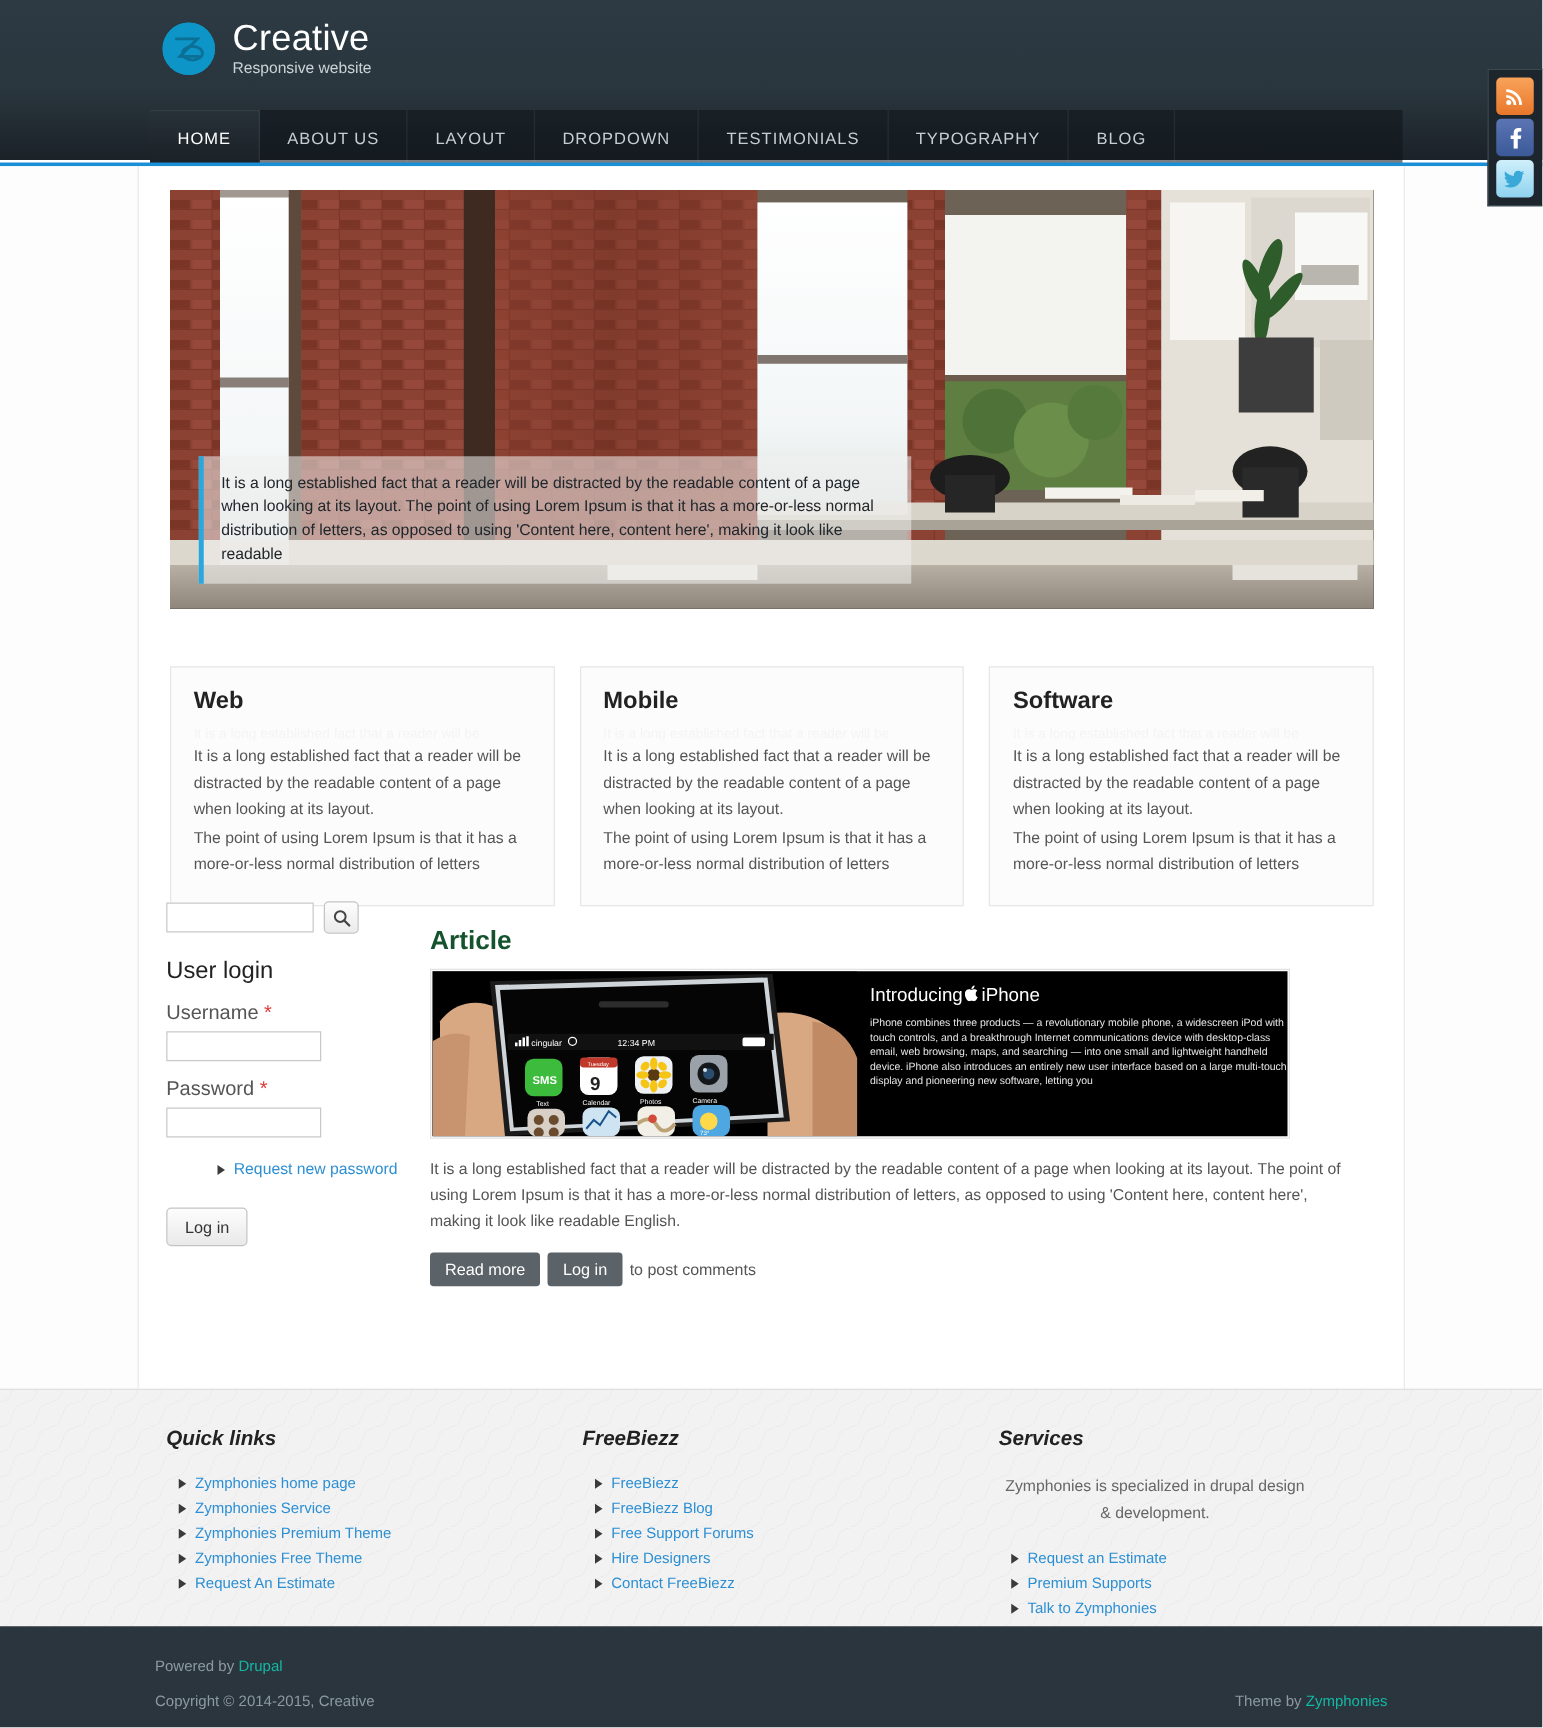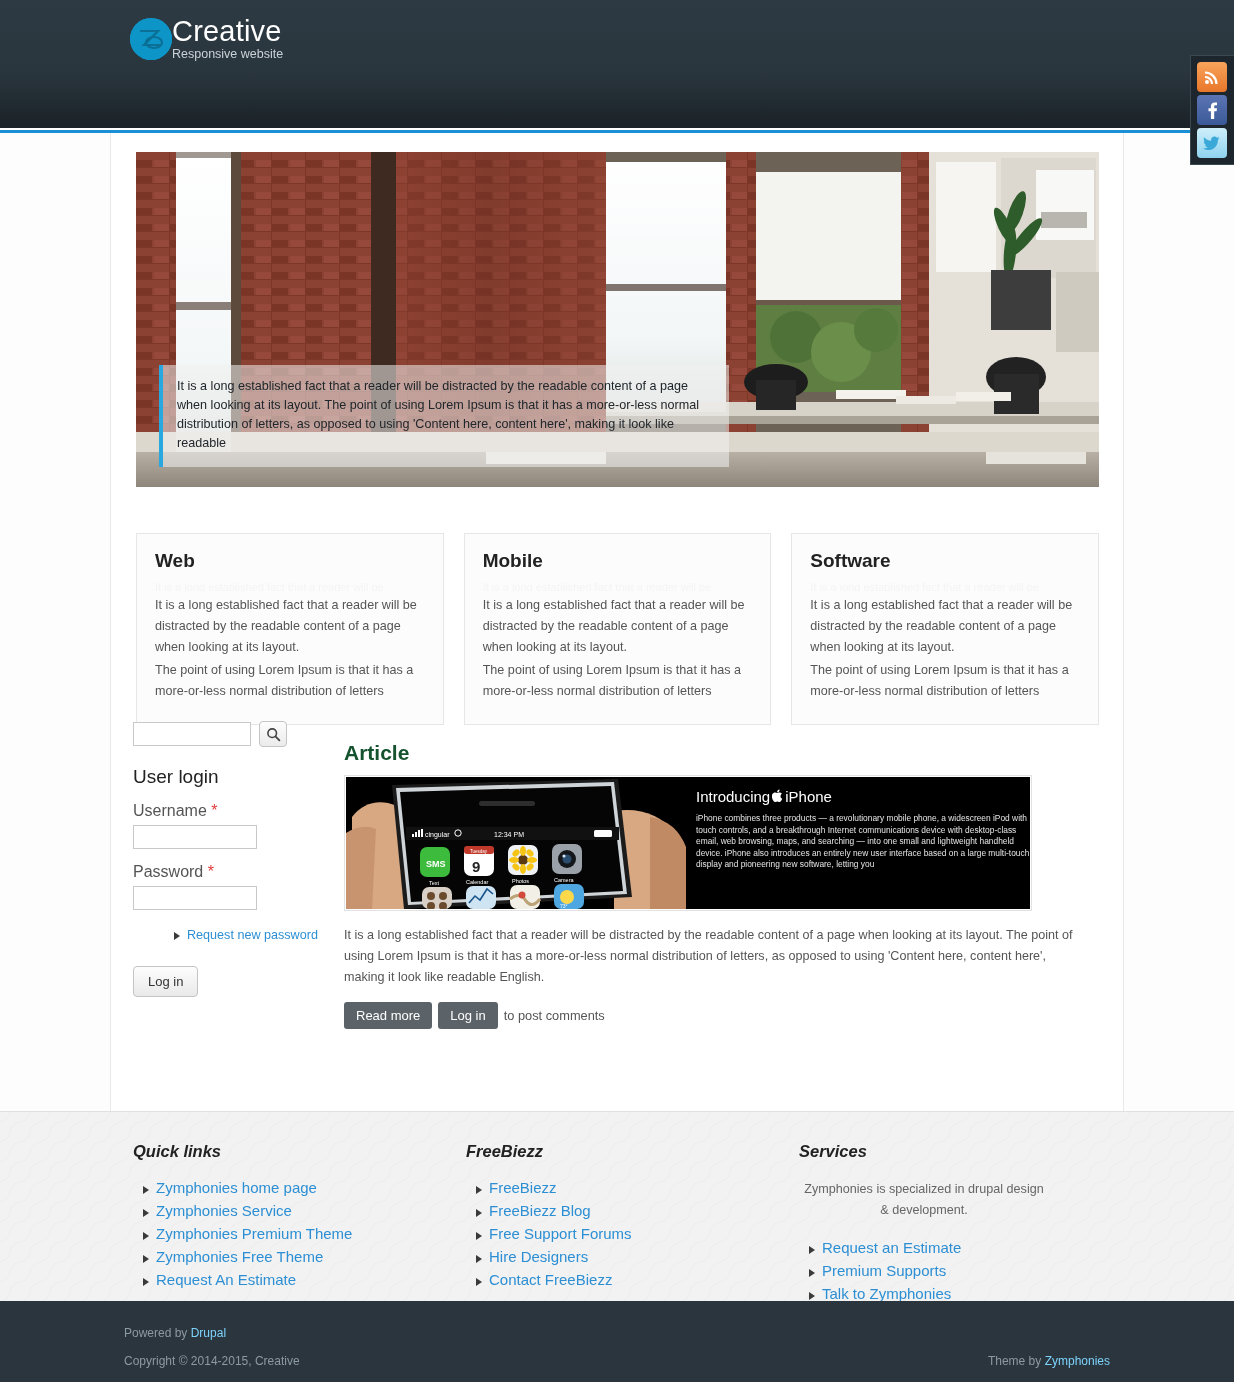--- a/index.html
+++ b/index.html
@@ -18,21 +18,21 @@
     position:absolute; left:0; top:0; width:1234px; height:128px;
     background:linear-gradient(to bottom,#2d3a43 0%, #2a363e 55%, #1b2228 100%);
   }
   .header-inner { position:relative; width:1010px; margin:0 auto; height:128px; }
   .brand { position:absolute; left:18px; top:17px; display:flex; align-items:center; }
   .logo-circle {
     width:42px; height:42px; border-radius:50%;
     background:#0d95c8; position:relative; flex:none;
   }
   .logo-circle svg { position:absolute; left:0; top:0; }
-  .brand-text { line-height:1; }
+  .brand-text { margin-left:14px; line-height:1; }
   .brand-title {
     color:#ffffff; font-size:29px; font-weight:normal; letter-spacing:0.2px;
     display:block; margin-bottom:2px;
   }
   .brand-sub { color:#c9d2d7; font-size:12.5px; display:block; }
 
   
   .nav {
     position:absolute; left:8px; top:88px; height:44px;
     display:flex; align-items:stretch;
@@ -173,32 +173,32 @@
       radial-gradient(circle at 0 0, transparent 9px, #e8e8e8 9.4px, transparent 10px),
       radial-gradient(circle at 20px 20px, transparent 9px, #e8e8e8 9.4px, transparent 10px);
     background-size:20px 20px;
     border-top:1px solid #e0e0e0;
   }
   .footer-inner { position:relative; width:1014px; margin:0 auto; padding:30px 0 0 0; display:flex; }
   .fcol { width:333px; padding-left:23px; }
   .fcol h4 { margin:0 0 18px 0; font-size:16.5px; color:#222; font-weight:bold;font-style:italic; }
   .fcol .desc { font-size:12.6px; line-height:21px; color:#666; margin:0 0 18px 0; width:250px;text-align:center; }
   .flink { display:flex; align-items:baseline; gap:7px; margin-bottom:6px; padding-left:10px; }
-  .flink a { color:#2c8fd4; font-size:15px; text-decoration:none; cursor:pointer; }
+  .flink a { color:#2c8fd4; font-size:12px; text-decoration:none; cursor:pointer; }
 
   
   .bottombar {
     position:absolute; left:0; top:1301px; width:1234px; height:81px;
     background:#2a353d;
   }
   .bb-inner { position:relative; width:1014px; margin:0 auto; height:81px; }
   .bb-powered { position:absolute; left:14px; top:25px; font-size:12px; color:#8d9aa2; }
   .bb-copy { position:absolute; left:14px; top:53px; font-size:12px; color:#8d9aa2; }
   .bb-theme { position:absolute; right:14px; top:53px; font-size:12px; color:#8d9aa2; }
-  .bb-inner a { color:#7dd3fc; text-decoration:none; cursor:pointer; }
+  .bb-inner a { color:#14b8a6; text-decoration:none; cursor:pointer; }
 
   .side-shade-l { position:absolute; left:0; top:133px; width:110px; height:978px; background:#fdfdfd; }
   .side-shade-r { position:absolute; left:1124px; top:133px; width:110px; height:978px; background:#fdfdfd; }
 </style>
 </head>
 <body>
 
 <div class="page">
 
   <div class="header">
@@ -210,20 +210,29 @@
             <path d="M11 13 H28 L14 27 H29" stroke="#0b6f96" stroke-width="2.2" fill="none" stroke-linecap="round"></path>
             <ellipse cx="24" cy="24.5" rx="8" ry="5.5" stroke="#0b6f96" stroke-width="2.2" fill="none"></ellipse>
           </svg>
         </div>
         <div class="brand-text">
           <span class="brand-title">Creative</span>
           <span class="brand-sub">Responsive website</span>
         </div>
       </div>
 
+      <div class="nav" id="nav">
+          <div class="nav-item active">HOME</div>
+          <div class="nav-item">ABOUT US</div>
+          <div class="nav-item">LAYOUT</div>
+          <div class="nav-item">DROPDOWN</div>
+          <div class="nav-item">TESTIMONIALS</div>
+          <div class="nav-item">TYPOGRAPHY</div>
+          <div class="nav-item">BLOG</div>
+        </div>
     </div>
     <div class="nav-underline"></div>
   </div>
 
   <div class="social">
     <div class="social-ico ico-rss">
       <svg width="18" height="18" viewBox="0 0 18 18">
         <circle cx="4" cy="14" r="2" fill="#fff"></circle>
         <path d="M2 9 a7 7 0 0 1 7 7" stroke="#fff" stroke-width="2.2" fill="none"></path>
         <path d="M2 4.5 a11.5 11.5 0 0 1 11.5 11.5" stroke="#fff" stroke-width="2.2" fill="none"></path>

